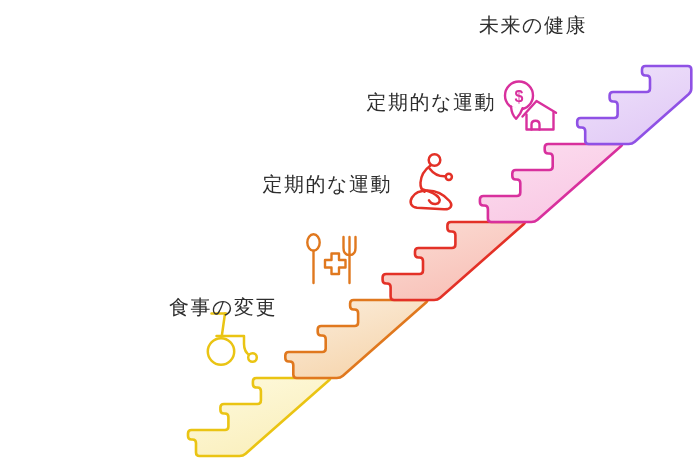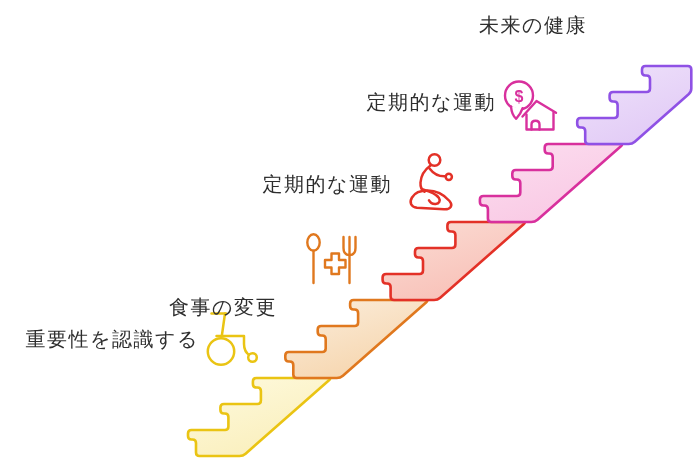--- a/index.html
+++ b/index.html
@@ -88,19 +88,18 @@
     <g class="icon" fill="none" stroke="currentColor" stroke-width="2.4" stroke-linecap="round" stroke-linejoin="round" style="color: rgb(216, 48, 157);">
       <path d="M526.5,114.5 L526.5,129.5 L553.5,129.5 L553.5,112.5"></path>
       <path d="M522.5,116.5 L536.5,101 L556,112.8"></path>
       <path d="M531.5,129.5 L531.5,124.5 Q531.5,120.8 535.5,120.8 Q539.5,120.8 539.5,124.5 L539.5,129.5"></path>
       <circle cx="519" cy="95.5" r="14" fill="#ffffff"></circle>
       <path d="M511,106.5 C511.5,112.5 513,116.2 516.2,118.8 C519.5,115.2 521.5,111.8 522.6,108.2" fill="#ffffff"></path>
       <text x="519" y="101.5" text-anchor="middle" font-size="16" font-weight="600" stroke="none" fill="currentColor" font-family="Liberation Sans, DejaVu Sans, sans-serif">$</text>
     </g>
   </svg>
 
-  <div class="label" style="right: 501px; top: 328px; color: rgb(46, 46, 46);">重要性を認識する</div>
   <div class="label" style="right: 423px; top: 248px; color: rgb(46, 46, 46); margin-top: 48px;">食事の変更</div>
   <div class="label" style="right: 308px; top: 173px; color: rgb(46, 46, 46);">定期的な運動</div>
   <div class="label" style="right: 204px; top: 91px; color: rgb(46, 46, 46);">定期的な運動</div>
   <div class="label" style="right: 113px; top: 14px; color: rgb(46, 46, 46);">未来の健康</div>
 
 </div>
 
 </body></html>

